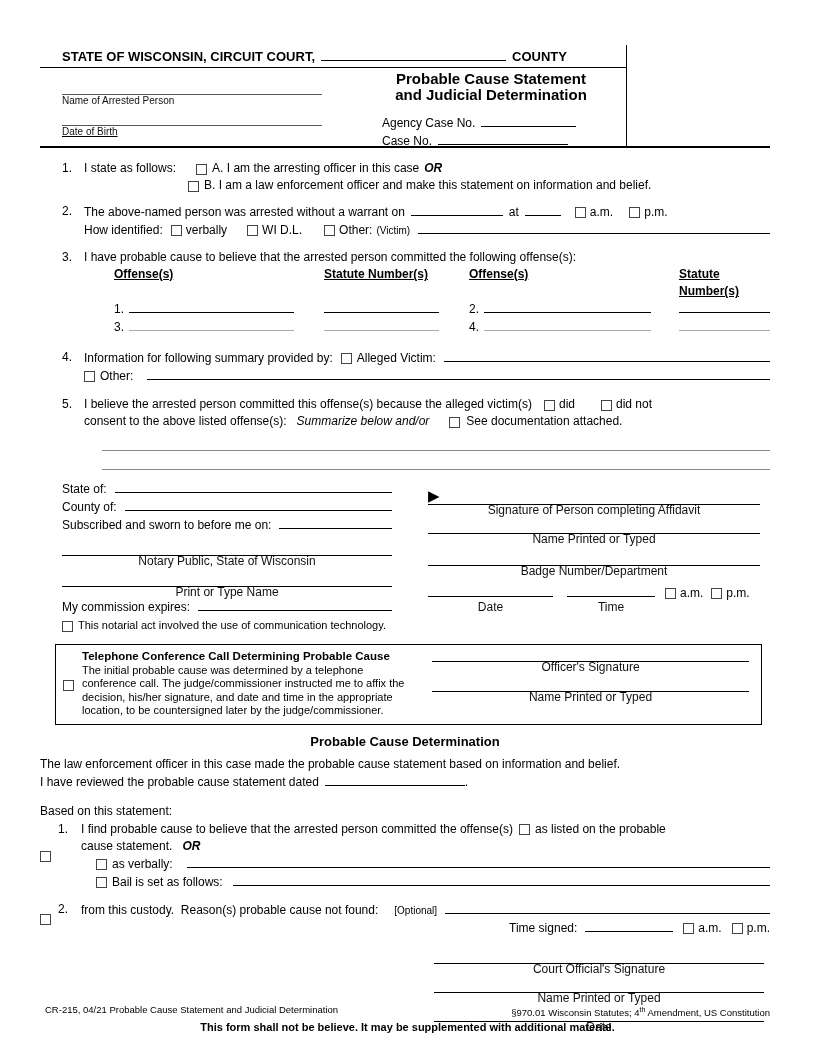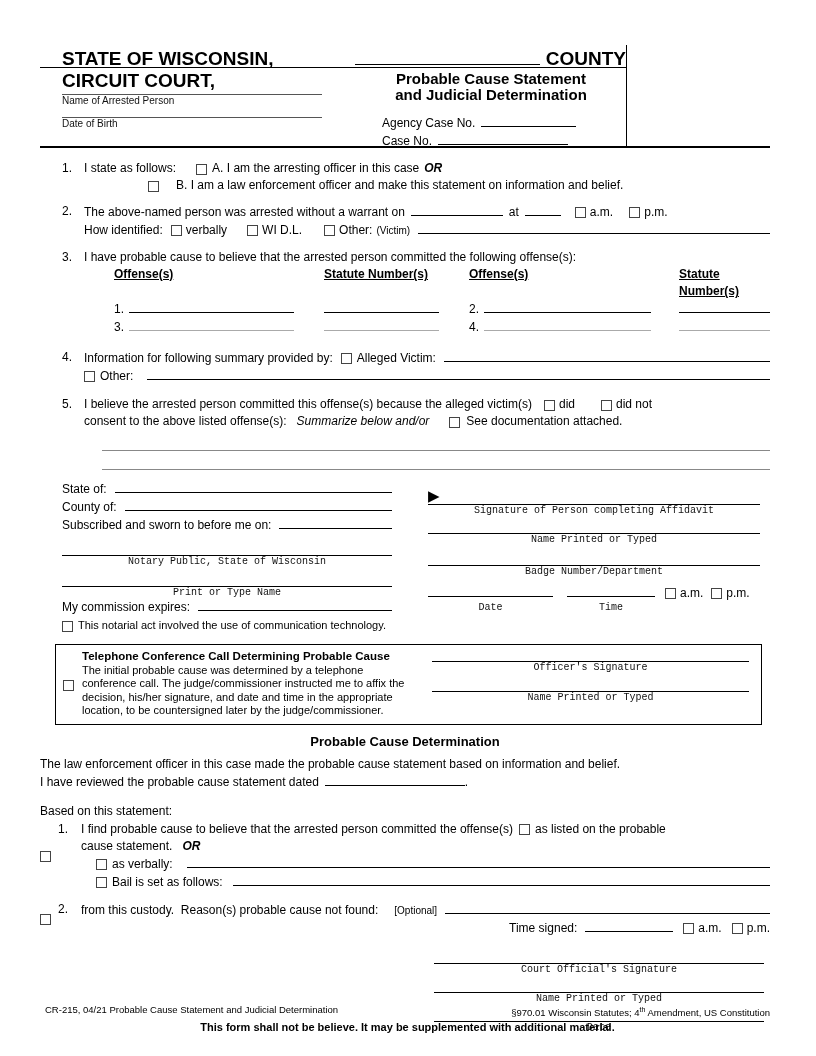--- a/index.html
+++ b/index.html
@@ -12,26 +12,26 @@
   .b { font-weight:bold; }
   .i { font-style:italic; }
   .bi { font-weight:bold; font-style:italic; }
   .sm { font-size:10px; }
   .r { display:flex; align-items:baseline; line-height:17px; white-space:nowrap; }
   .bl { display:inline-block; border-bottom:1px solid #000; height:13px; flex:none; }
   .fl { flex:1; }
   .cb { display:inline-block; width:11px; height:11px; border:1px solid #444; background:#fff; flex:none; align-self:center; margin-top:1px; }
   .gray { border-color:#aaa; }
   .lbl { font-size:10px; line-height:11px; color:#111; }
-  .clbl { font-size:10px; line-height:11px; text-align:center; color:#111;font-family:Liberation Mono, monospace; }
+  .clbl { font-size:12px; line-height:11px; text-align:center; color:#111; }
   
   .header { display:flex; border-bottom:2px solid #000; height:103px; }
   .header-main { flex:1; border-right:1.5px solid #000; }
   .header-gap { width:143px; }
-  .court-row { display:flex; align-items:baseline; padding:3px 0 0 22px; height:23px; border-bottom:1.5px solid #000; font-size:19px; }
+  .court-row { display:flex; align-items:baseline; padding:3px 0 0 22px; height:23px; border-bottom:1.5px solid #000; font-size:13px; }
   .header-cols { display:flex; padding-left:22px; }
   .hcol-l { width:300px; padding-top:26px; }
   .hcol-r { flex:1; padding-top:3px; padding-right:6px; }
   .form-title { font-size:15px; font-weight:bold; text-align:center; line-height:16px; }
   .case-row { display:flex; align-items:baseline; line-height:14px; margin-top:2px; padding-left:20px; }
   
   .sec { display:flex; margin-left:22px; }
   .sec-num { width:22px; flex:none; line-height:17px; }
   .sec-body { flex:1; min-width:0; }
   
@@ -78,21 +78,21 @@
         <span class="b">STATE OF WISCONSIN, CIRCUIT COURT,</span>
         <span class="bl" style="width:185px;margin:0 6px;"></span>
         <span class="b">COUNTY</span>
       </div>
       <div class="header-cols">
         <div class="hcol-l">
           <div>
             <div class="bl" style="width:260px;display:block;height:0;border-color:#555;"></div>
             <div class="lbl">Name of Arrested Person</div>
           </div>
-          <div style="margin-top:11px;">
+          <div style="margin-top:19px;text-decoration:underline;">
             <div class="bl" style="width:260px;display:block;height:0;border-color:#555;"></div>
             <div class="lbl">Date of Birth</div>
           </div>
         </div>
         <div class="hcol-r">
           <div class="form-title">
             <div>Probable Cause Statement</div>
             <div>and Judicial Determination</div>
           </div>
           <div class="case-row" style="margin-top:11px;">
@@ -111,21 +111,21 @@
 
   <div class="sec" style="margin-top:12px;">
     <span class="sec-num">1.</span>
     <div class="sec-body">
       <div class="r">
         <span>I state as follows:</span>
         <span class="cb" style="margin-left:20px;margin-right:5px;"></span>
         <span>A. I am the arresting officer in this case</span>
         <span class="bi" style="margin-left:5px;">OR</span>
       </div>
-      <div class="r" style="margin-left:64px;gap:12px;">
+      <div class="r" style="margin-left:104px;">
         <span class="cb" style="margin-right:5px;"></span>
         <span>B. I am a law enforcement officer and make this statement on information and belief.</span>
       </div>
     </div>
   </div>
 
   <div class="sec" style="margin-top:9px;">
     <span class="sec-num">2.</span>
     <div class="sec-body">
       <div class="r">

